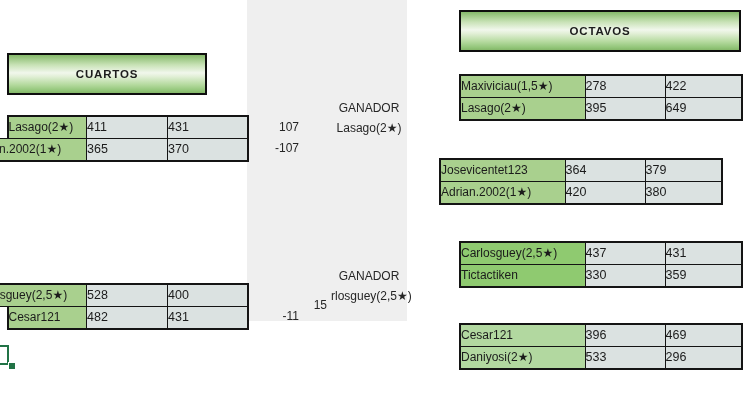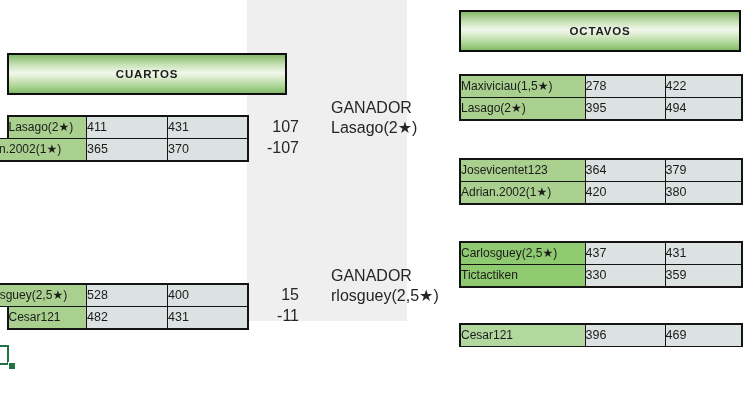--- a/index.html
+++ b/index.html
@@ -36,39 +36,39 @@
   .tbl td.none{border:none;background:transparent;}
   .tbl td.bt{border-top-width:2.5px;}
   .tbl td.bb{border-bottom-width:2.5px;}
   .tbl td.bl{border-left-width:2.5px;}
   .tbl td.br{border-right-width:2.5px;margin-left:8px;}
   .tbl td.name{background:#a9d08e;font-size:12px;}
   .tbl td.num{background:#dbe2e1;}
   table.g-dark td.name{background:#8fca70;}
   table.g-light td.name{background:#b2d8a0;}
   
-  .sidetext{font-size:16px;color:#262626;line-height:16px;}
+  .sidetext{font-size:12px;color:#262626;line-height:16px;}
   .right{text-align:right;}
   .center{text-align:center;}
   
   .marquee{
     left:-20px;top:345px;width:29px;height:20px;
     box-sizing:border-box;border:2.5px solid #217346;background:transparent;
   }
   .fill-handle{
     left:8px;top:362px;width:6px;height:6px;
     background:#217346;border:1px solid #ffffff;box-sizing:content-box;
   }
 </style>
 </head>
 <body>
 
 <div class="abs band"></div>
 
-<div class="abs banner" style="left:7px;top:53px;width:280px;height:42px;">
+<div class="abs banner" style="left:7px;top:53px;width:200px;height:42px;">
   <span>CUARTOS</span>
 </div>
 
 <div class="abs banner" style="left:459px;top:10px;width:282px;height:42px;">
   <span>OCTAVOS</span>
 </div>
 
 <table class="tbl" style="left:-30px;top:115px;">
   <colgroup>
       <col style="width:37px">
@@ -112,47 +112,47 @@
   </tr>
   <tr>
     <td class="none"></td>
     <td class="name bb bl">Cesar121</td>
     <td class="num bb">482</td>
     <td class="num bb br">431</td>
   </tr>
 </tbody>
   </table>
 
-<div class="abs sidetext right" style="left:249px;top:287px;width:50px;">15</div>
+<div class="abs sidetext right" style="left:249px;top:297px;width:50px;padding-left:28px;">15</div>
 <div class="abs sidetext right" style="left:249px;top:308px;width:50px;">-11</div>
 
 <div class="abs sidetext center" style="left:331px;top:268px;width:76px;">GANADOR</div>
 <div class="abs sidetext" style="left:331px;top:288px;width:110px;text-align:left;">rlosguey(2,5★)</div>
 
 <table class="tbl" style="left:459px;top:74px;">
   <colgroup>
       <col style="width:125px">
       <col style="width:80px">
       <col style="width:77px">
     </colgroup>
   <tbody>
       <tr>
     <td class="name bt bl">Maxiviciau(1,5★)</td>
     <td class="num bt">278</td>
     <td class="num bt br">422</td>
   </tr>
   <tr>
     <td class="name bb bl">Lasago(2★)</td>
     <td class="num bb">395</td>
-    <td class="num bb br">494</td>
-  </tr>
-</tbody>
-  </table>
-
-<table class="tbl" style="left:459px;top:158px;">
+    <td class="num bb br">649</td>
+  </tr>
+</tbody>
+  </table>
+
+<table class="tbl" style="left:439px;top:158px;">
   <colgroup>
       <col style="width:125px">
       <col style="width:80px">
       <col style="width:77px">
     </colgroup>
   <tbody>
       <tr>
     <td class="name bt bl">Josevicentet123</td>
     <td class="num bt">364</td>
     <td class="num bt br">379</td>
@@ -190,17 +190,22 @@
       <col style="width:125px">
       <col style="width:80px">
       <col style="width:77px">
     </colgroup>
   <tbody>
       <tr>
     <td class="name bt bl">Cesar121</td>
     <td class="num bt">396</td>
     <td class="num bt br">469</td>
   </tr>
+  <tr>
+    <td class="name bb bl">Daniyosi(2★)</td>
+    <td class="num bb">533</td>
+    <td class="num bb br">296</td>
+  </tr>
 </tbody>
   </table>
 
 <div class="abs marquee"></div>
 <div class="abs fill-handle"></div>
 
 </body></html>

